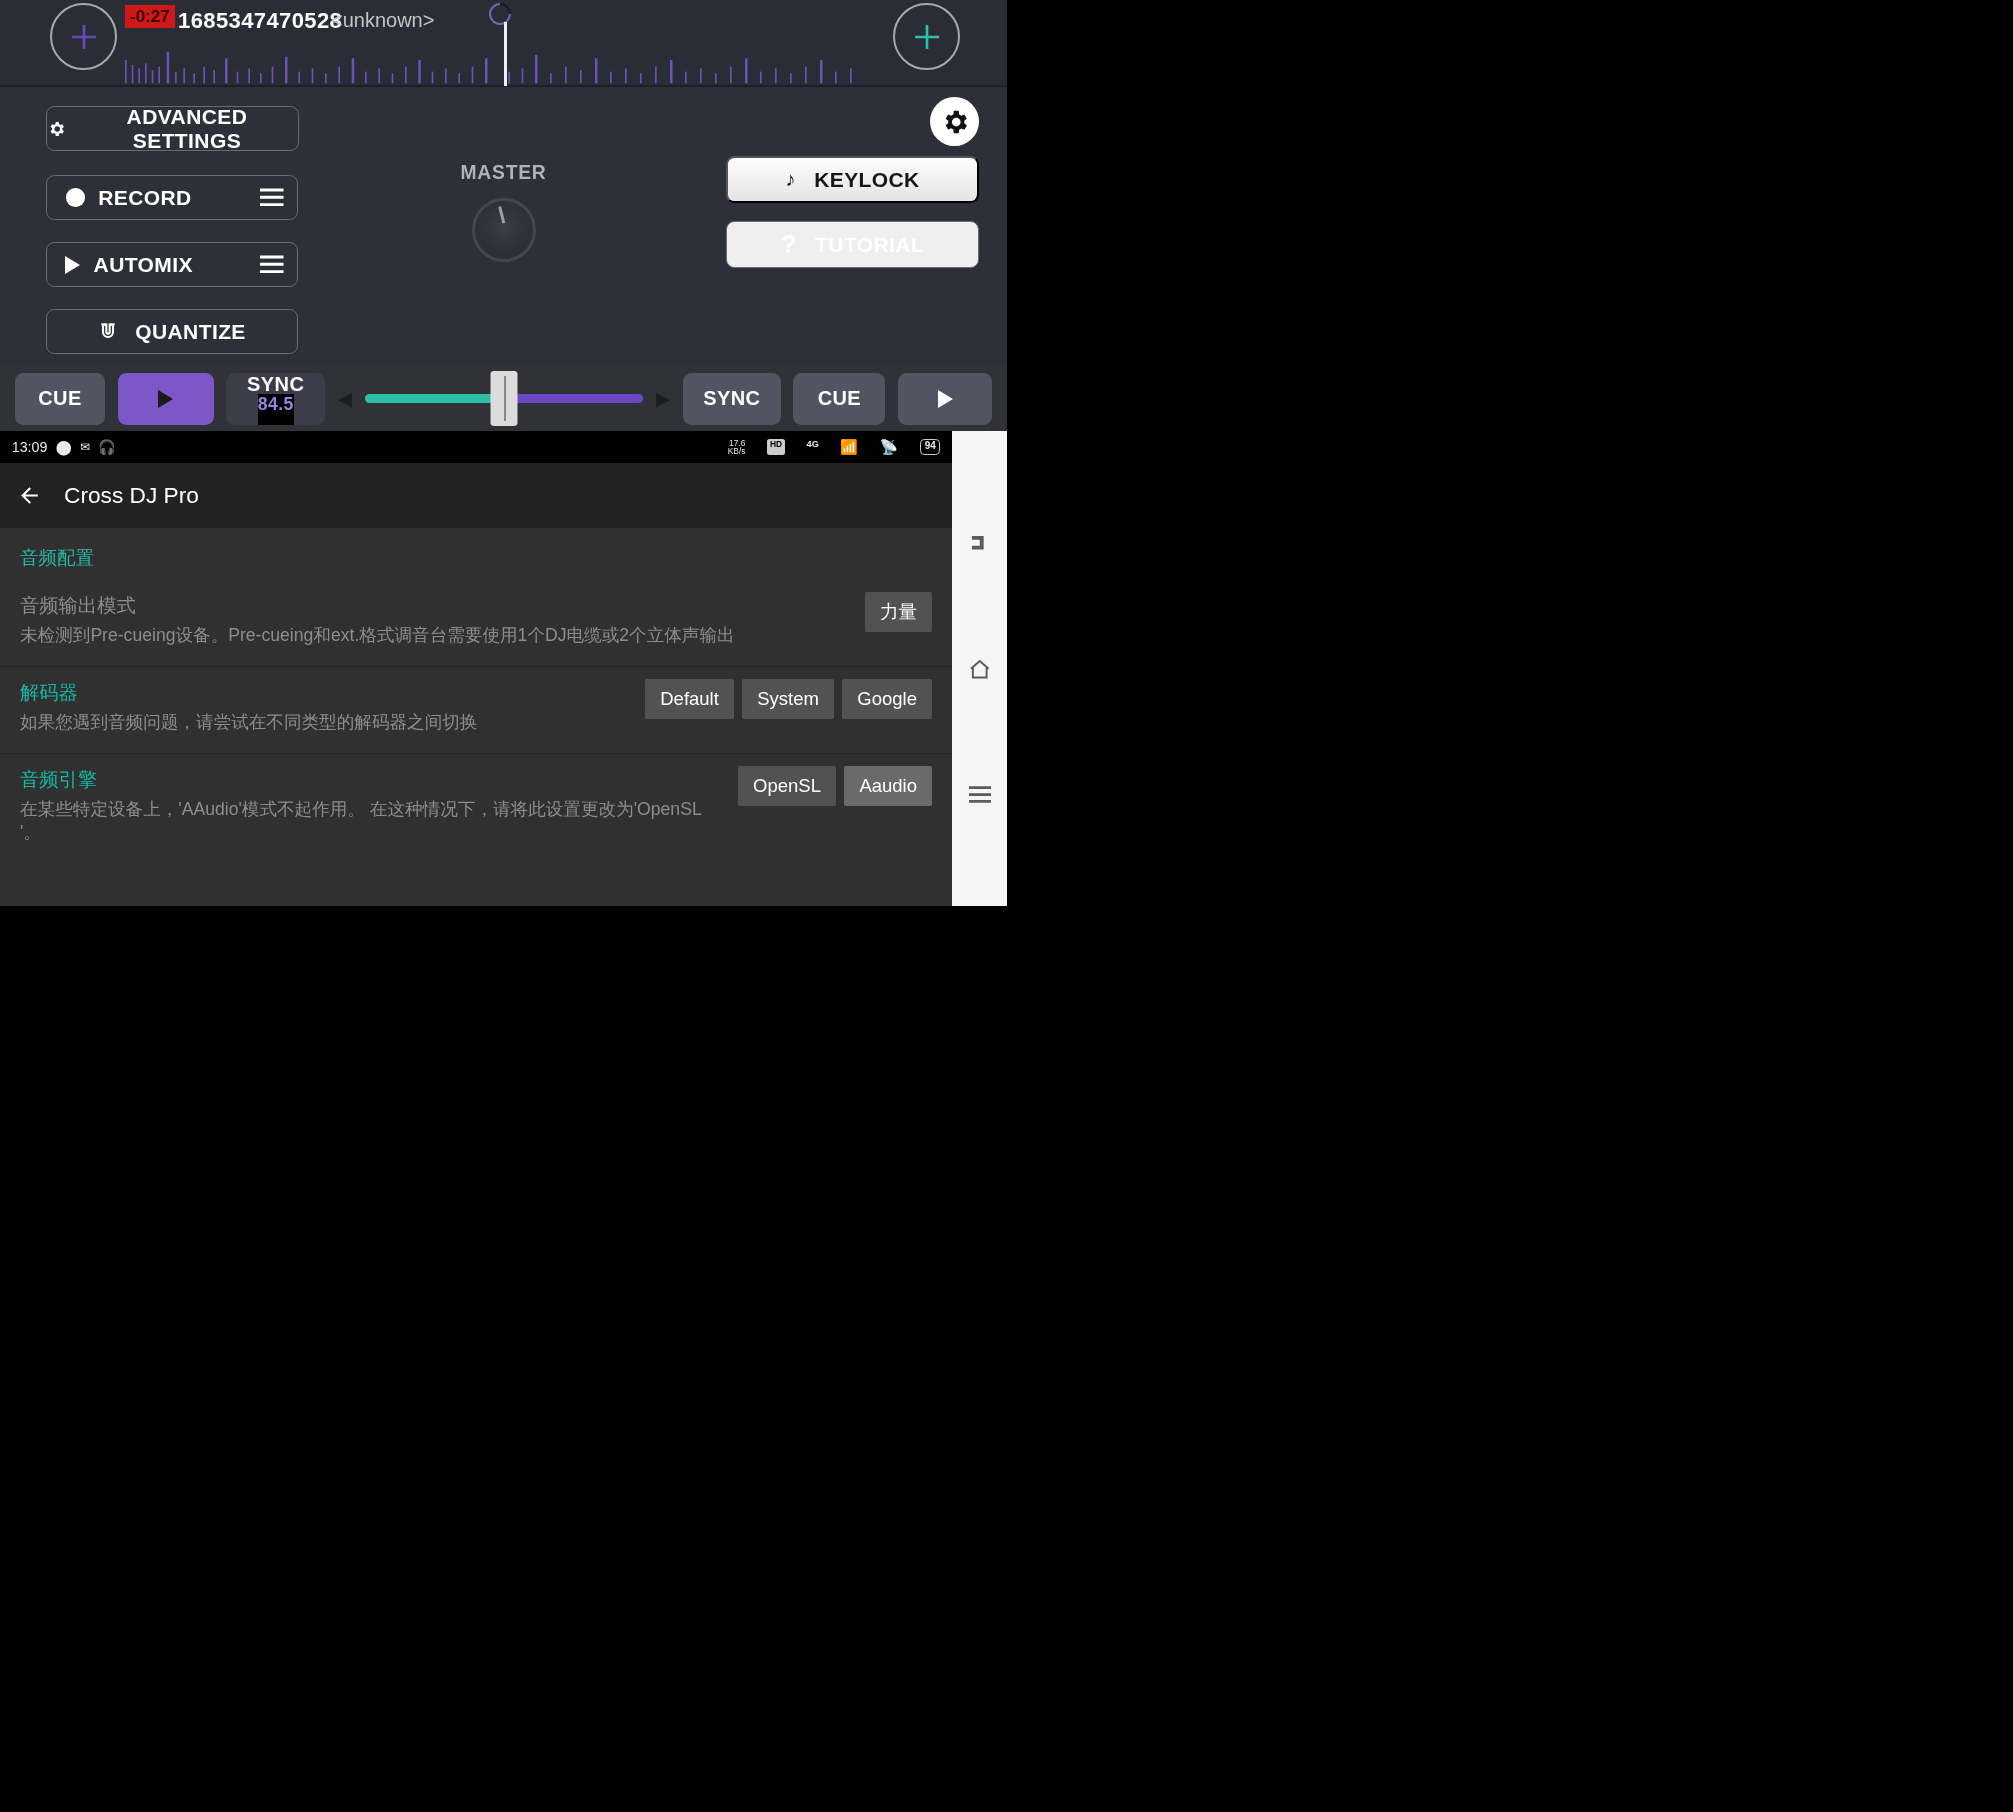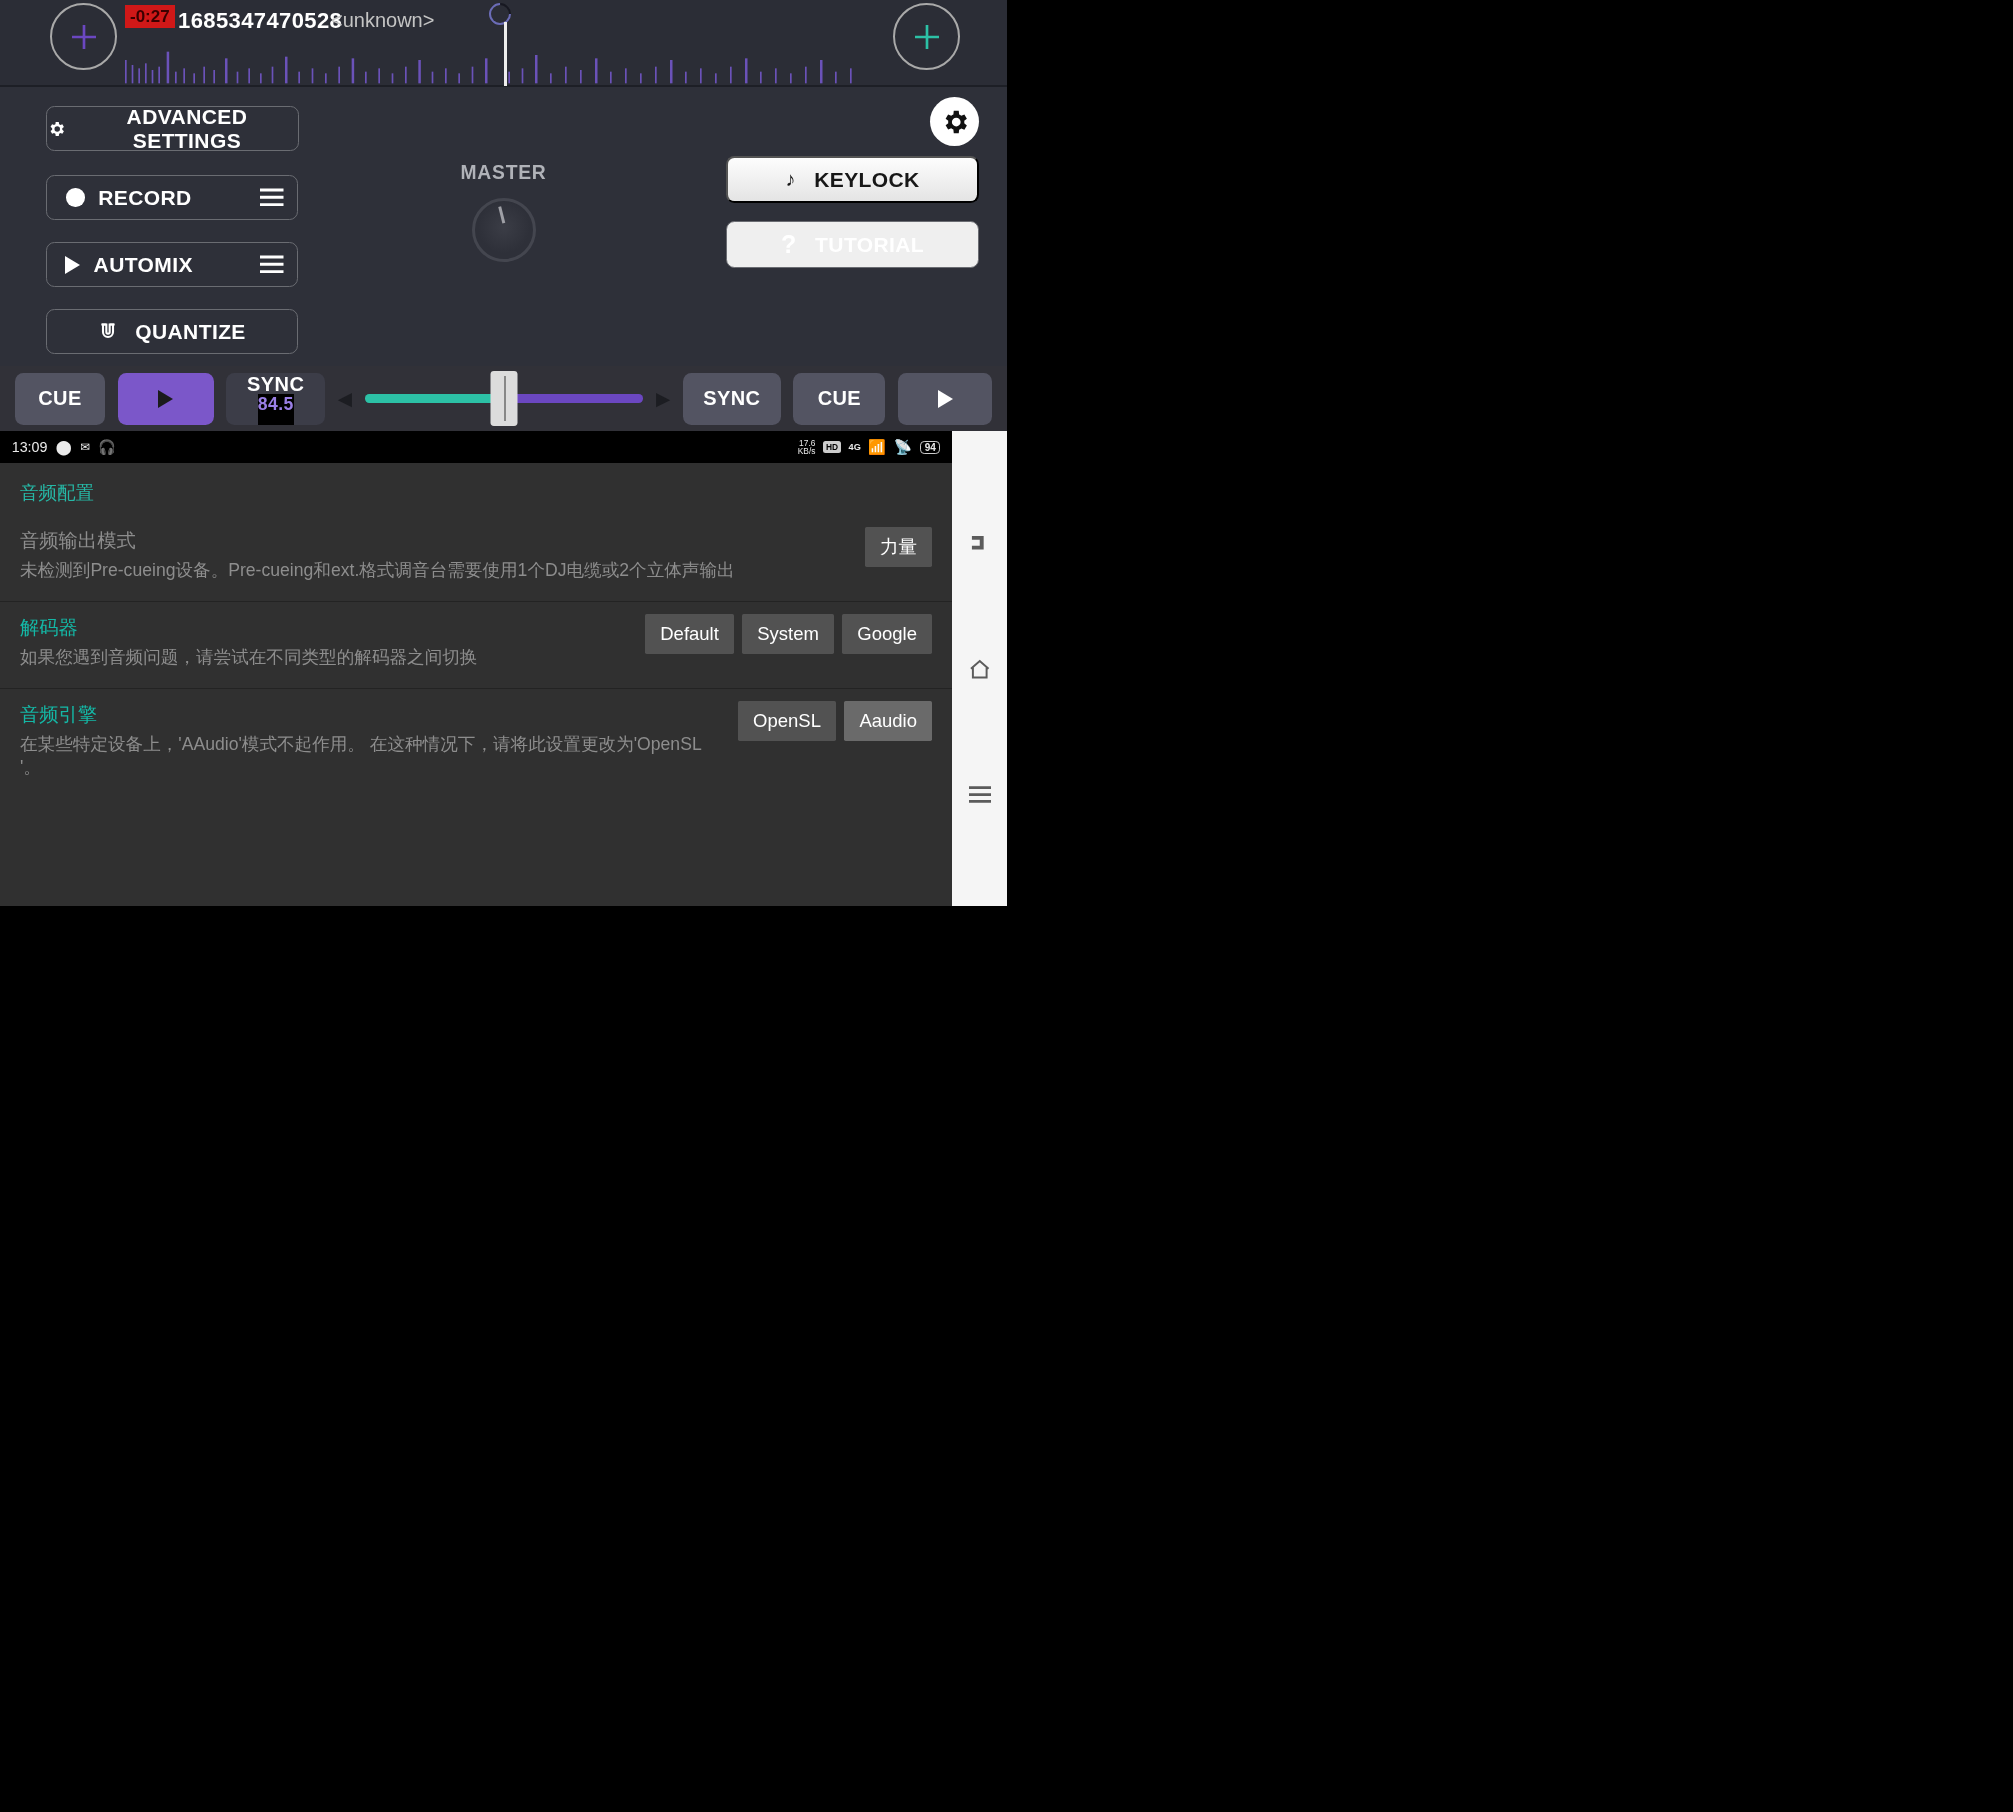--- a/index.html
+++ b/index.html
@@ -53,21 +53,21 @@
   .xfader .track .lseg{position:absolute;left:0;width:50%;height:100%;background:#2cc1a6;}
   .xfader .track .rseg{position:absolute;right:0;width:50%;height:100%;background:#6b47c1;}
   .xfader .thumb{position:absolute;left:50%;transform:translateX(-50%);width:27px;height:55px;background:#dcdcdc;border-radius:3.4px;display:flex;}
   .xfader .thumb::after{content:"";position:absolute;left:50%;top:5px;bottom:5px;width:1.7px;background:#333;}
 
   
   .sub { flex:1; display:flex; background:#000;}
   .sub-main { flex:1; background:#303030; display:flex; flex-direction:column;}
   .statusbar{height:32px;background:#000;display:flex;align-items:center;justify-content:space-between;padding:0 11.7px;font-size:14.3px;color:#eaeaea;}
   .status-l{display:flex;align-items:center;gap:8.4px;}
-  .status-r{display:flex;align-items:center;gap:8px;}
+  .status-r{display:flex;gap:22px;}
   .status-r .kbs{font-size:8.4px;line-height:1;text-align:right;}
   .batt{border:1.3px solid #ccc;border-radius:4.2px;padding:0 3.4px;font-size:10px;font-weight:700;}
   .titlebar{height:65px;background:#222;display:flex;align-items:center;gap:22px;padding:0 17px;}
   .back-ico{width:25px;height:25px;}
   .title{font-size:22.7px;font-weight:500;}
   .section-h{color:#26b8a6;font-size:18.5px;padding:17px 20px 10px;}
   .row{padding:11.7px 20px 18.5px;border-bottom:0.8px solid #232323;display:flex;gap:17px;align-items:flex-start;}
   .row .txt{flex:1;}
   .row .ttl{font-size:19.3px;color:#14b8a6;margin-bottom:5px;}
   .row .desc{font-size:17.6px;color:#8d8d8d;line-height:1.35;}
@@ -276,20 +276,26 @@
               <div>KB/s</div>
             </div>
           <span style="background:#ccc;color:#000;font-size:8.4px;font-weight:800;padding:0.8px 2.5px;border-radius:2.5px;">HD</span>
           <span style="font-size:9.2px;font-weight:700;">4G</span>
           <span>📶</span>
           <span>📡</span>
           <span class="batt">94</span>
         </div>
       </div>
 
+      <div class="titlebar">
+        <svg class="back-ico" viewBox="0 0 24 24">
+            <path d="M20 11H7.8l5.6-5.6L12 4l-8 8 8 8 1.4-1.4L7.8 13H20z" fill="#fff"></path>
+          </svg>
+        <span class="title">Cross DJ Pro</span>
+      </div>
 
       <div class="section-h">音频配置</div>
 
       <div class="row dim">
         <div class="txt">
           <div class="ttl">音频输出模式</div>
           <div class="desc">未检测到Pre-cueing设备。Pre-cueing和ext.格式调音台需要使用1个DJ电缆或2个立体声输出</div>
         </div>
         <button class="chip">力量</button>
       </div>

